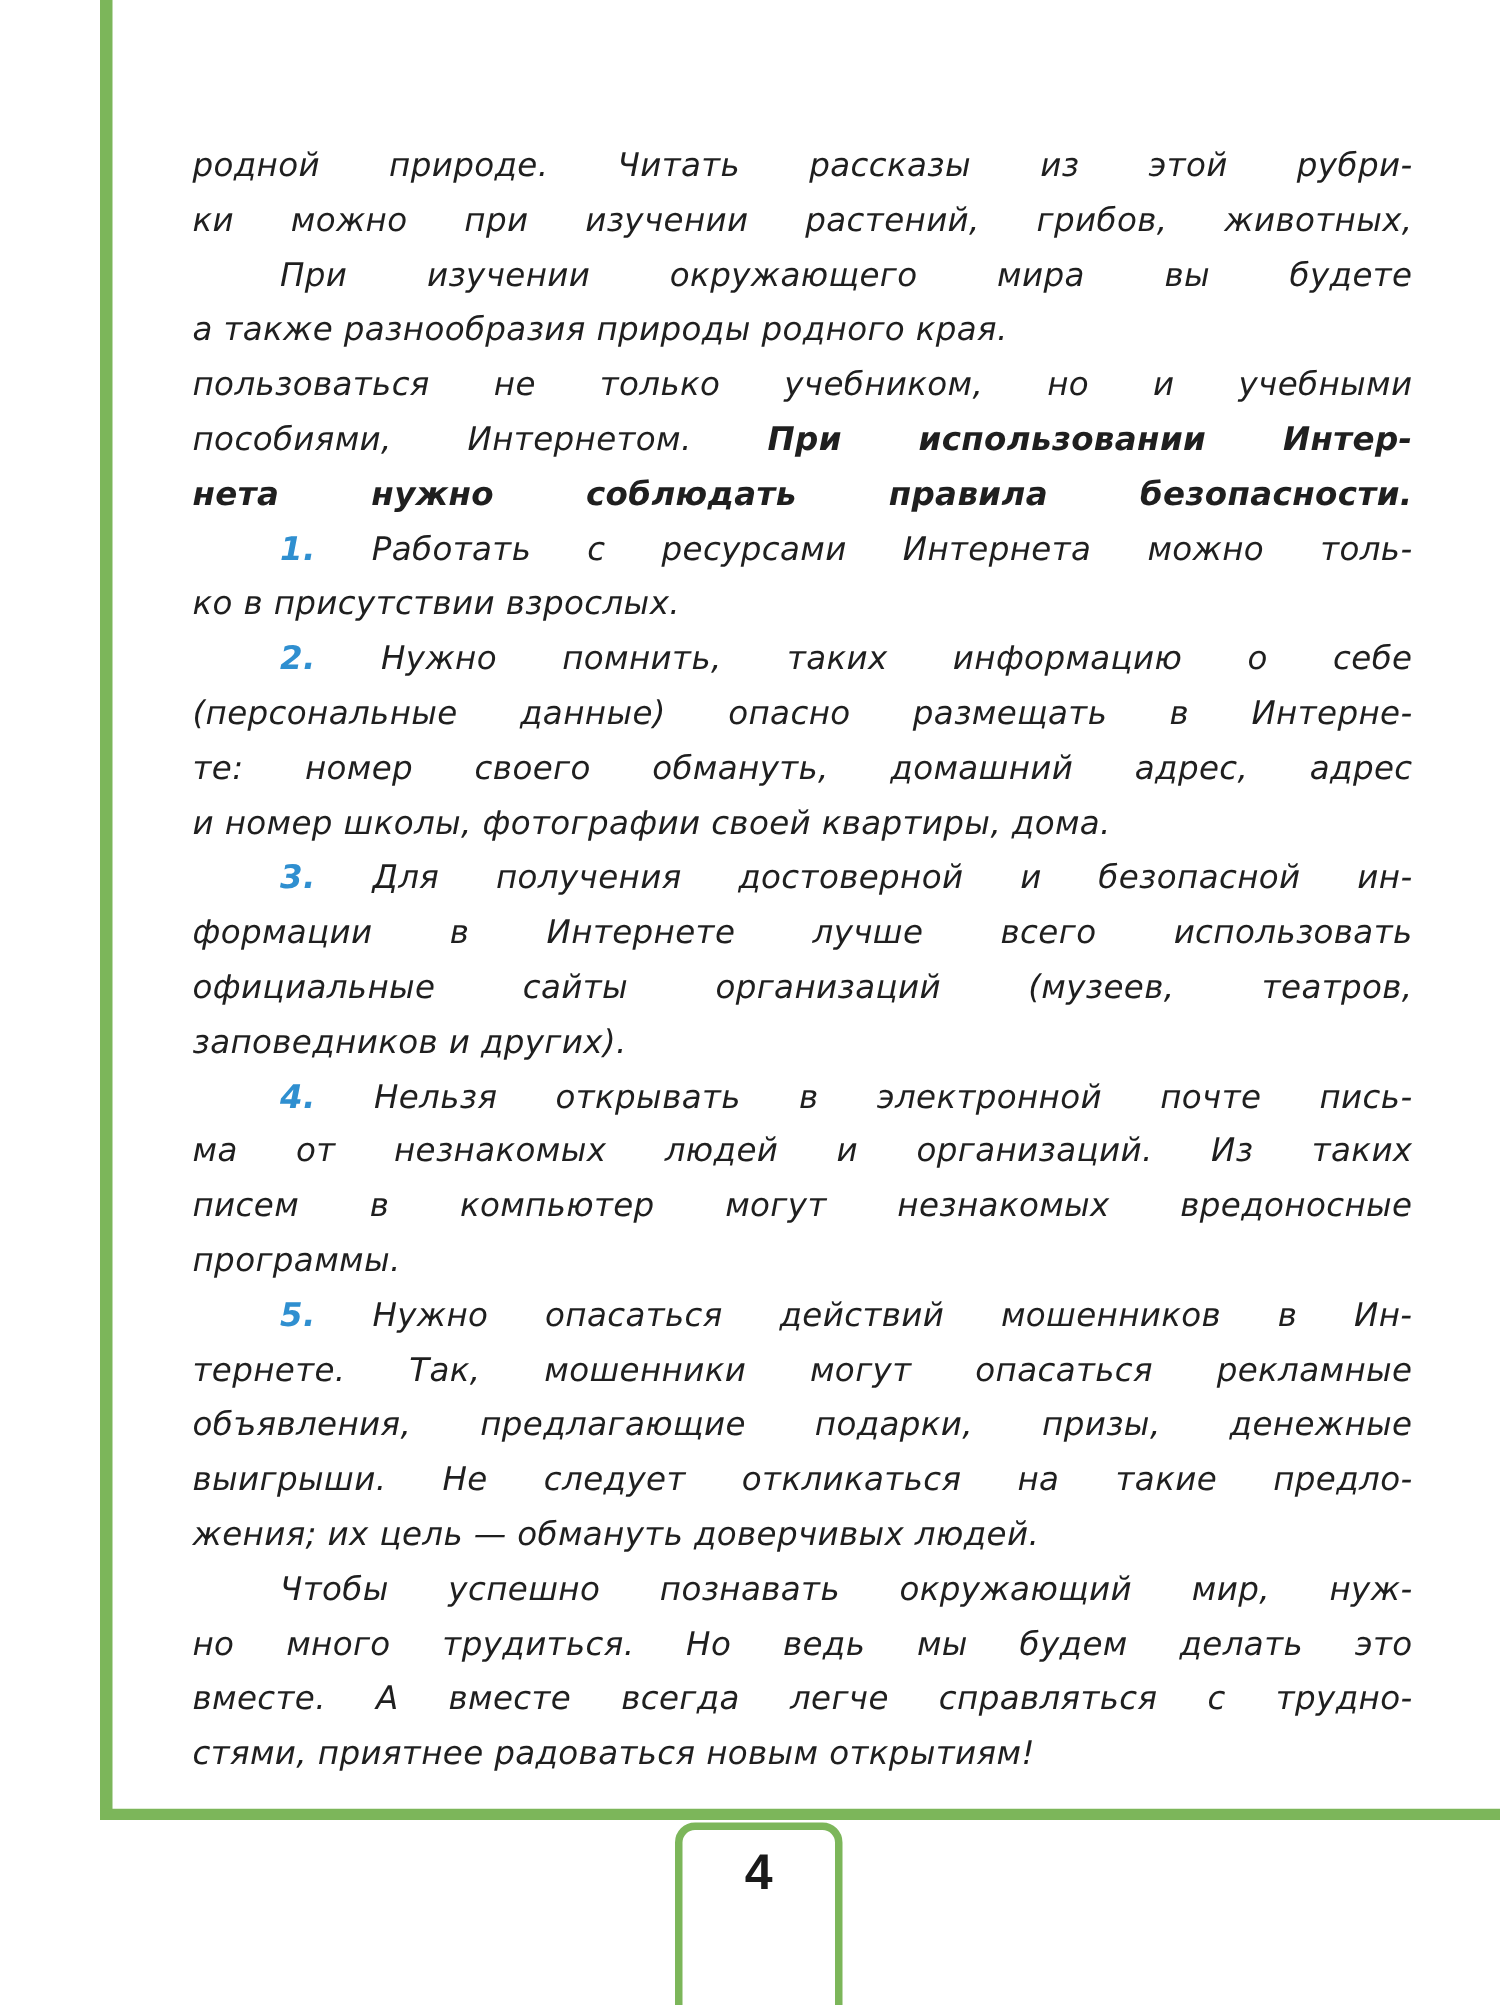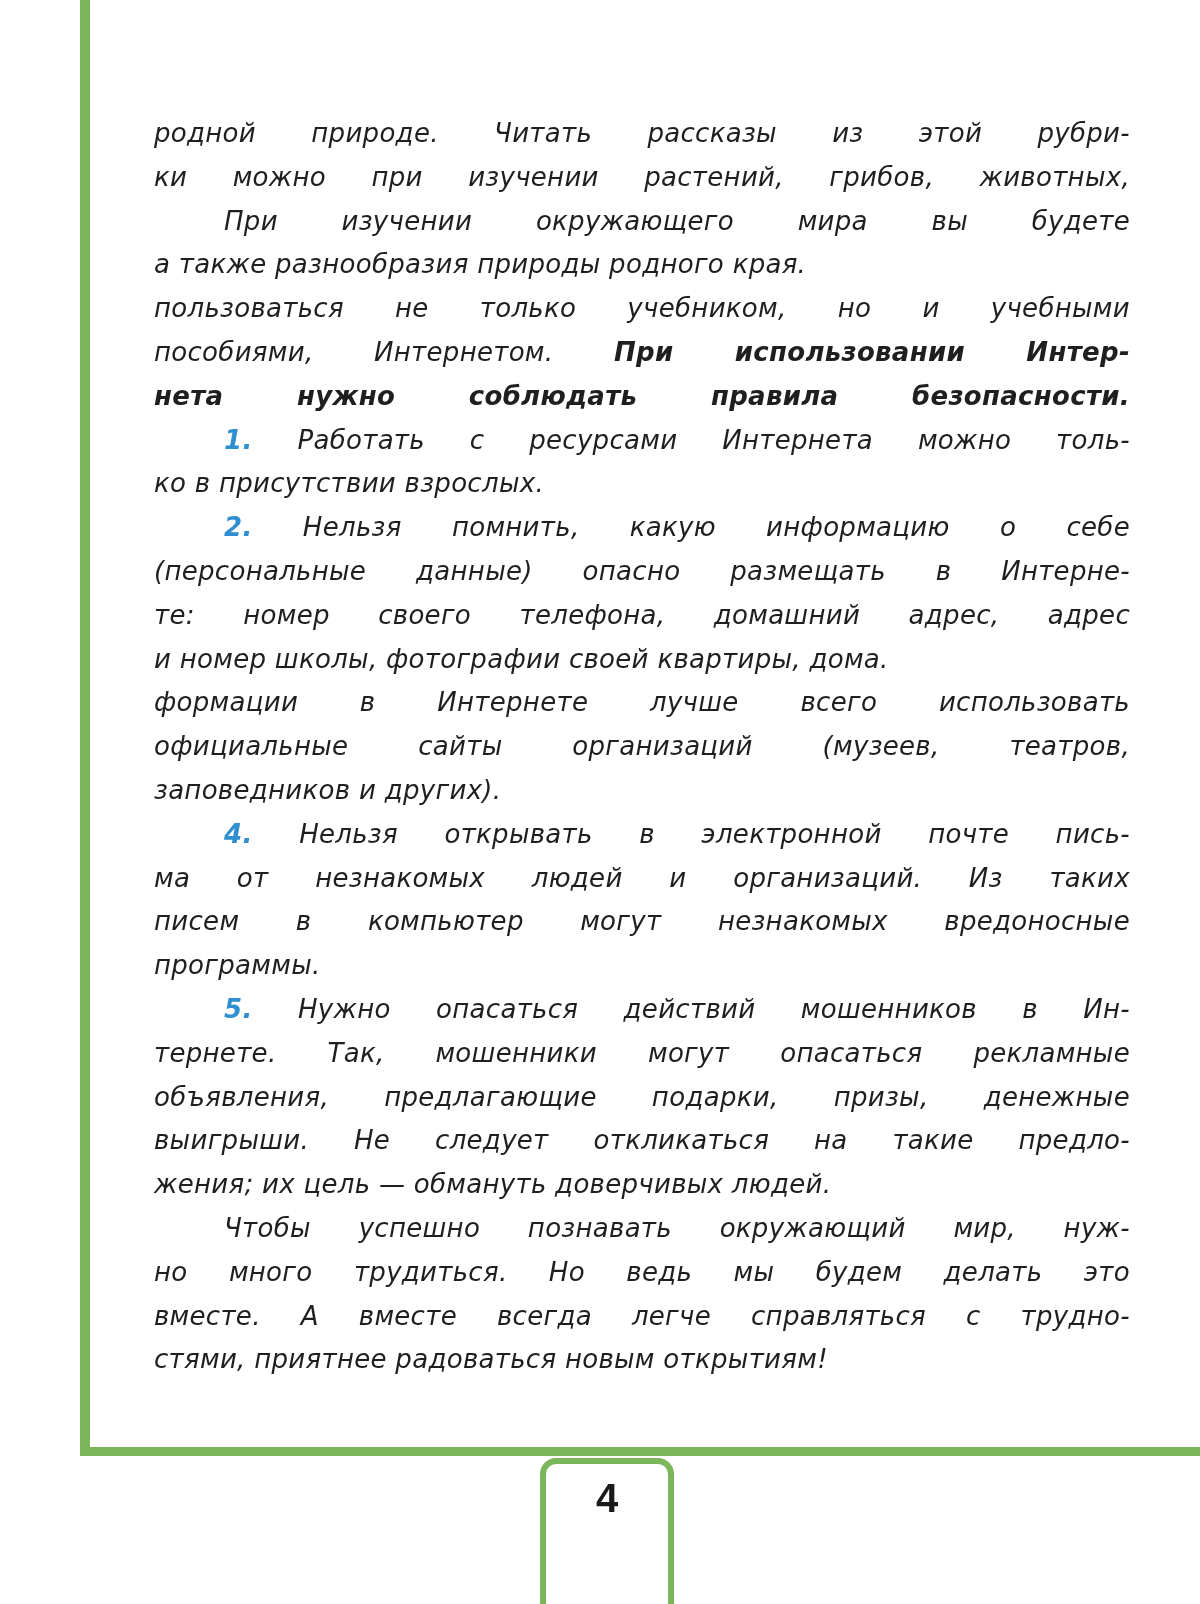--- a/index.html
+++ b/index.html
@@ -95,25 +95,26 @@
   <span class="line indent">При изучении окружающего мира вы будете</span>
 
   <span class="line last">а также разнообразия природы родного края.</span>
   <span class="line">пользоваться не только учебником, но и учебными</span>
   <span class="line"><span>пособиями, Интернетом.</span> <span class="bold">При использовании Интер-</span></span>
   <span class="line bold">нета нужно соблюдать правила безопасности.</span>
 
   <span class="line indent"><span class="num">1.</span> <span>Работать с ресурсами Интернета можно толь-</span></span>
   <span class="line last">ко в присутствии взрослых.</span>
 
-  <span class="line indent"><span class="num">2.</span> <span>Нельзя помнить, какую информацию о себе</span></span>
+  <span class="line indent"><span class="num">2.</span> <span>Нужно помнить, таких информацию о себе</span></span>
   <span class="line">(персональные данные) опасно размещать в Интерне-</span>
-  <span class="line">те: номер своего телефона, домашний адрес, адрес</span>
+  <span class="line">те: номер своего обмануть, домашний адрес, адрес</span>
   <span class="line last">и номер школы, фотографии своей квартиры, дома.</span>
 
+  <span class="line indent"><span class="num">3.</span> <span>Для получения достоверной и безопасной ин-</span></span>
   <span class="line">формации в Интернете лучше всего использовать</span>
   <span class="line">официальные сайты организаций (музеев, театров,</span>
   <span class="line last">заповедников и других).</span>
 
   <span class="line indent"><span class="num">4.</span> <span>Нельзя открывать в электронной почте пись-</span></span>
   <span class="line">ма от незнакомых людей и организаций. Из таких</span>
   <span class="line">писем в компьютер могут незнакомых вредоносные</span>
   <span class="line last">программы.</span>
 
   <span class="line indent"><span class="num">5.</span> <span>Нужно опасаться действий мошенников в Ин-</span></span>

